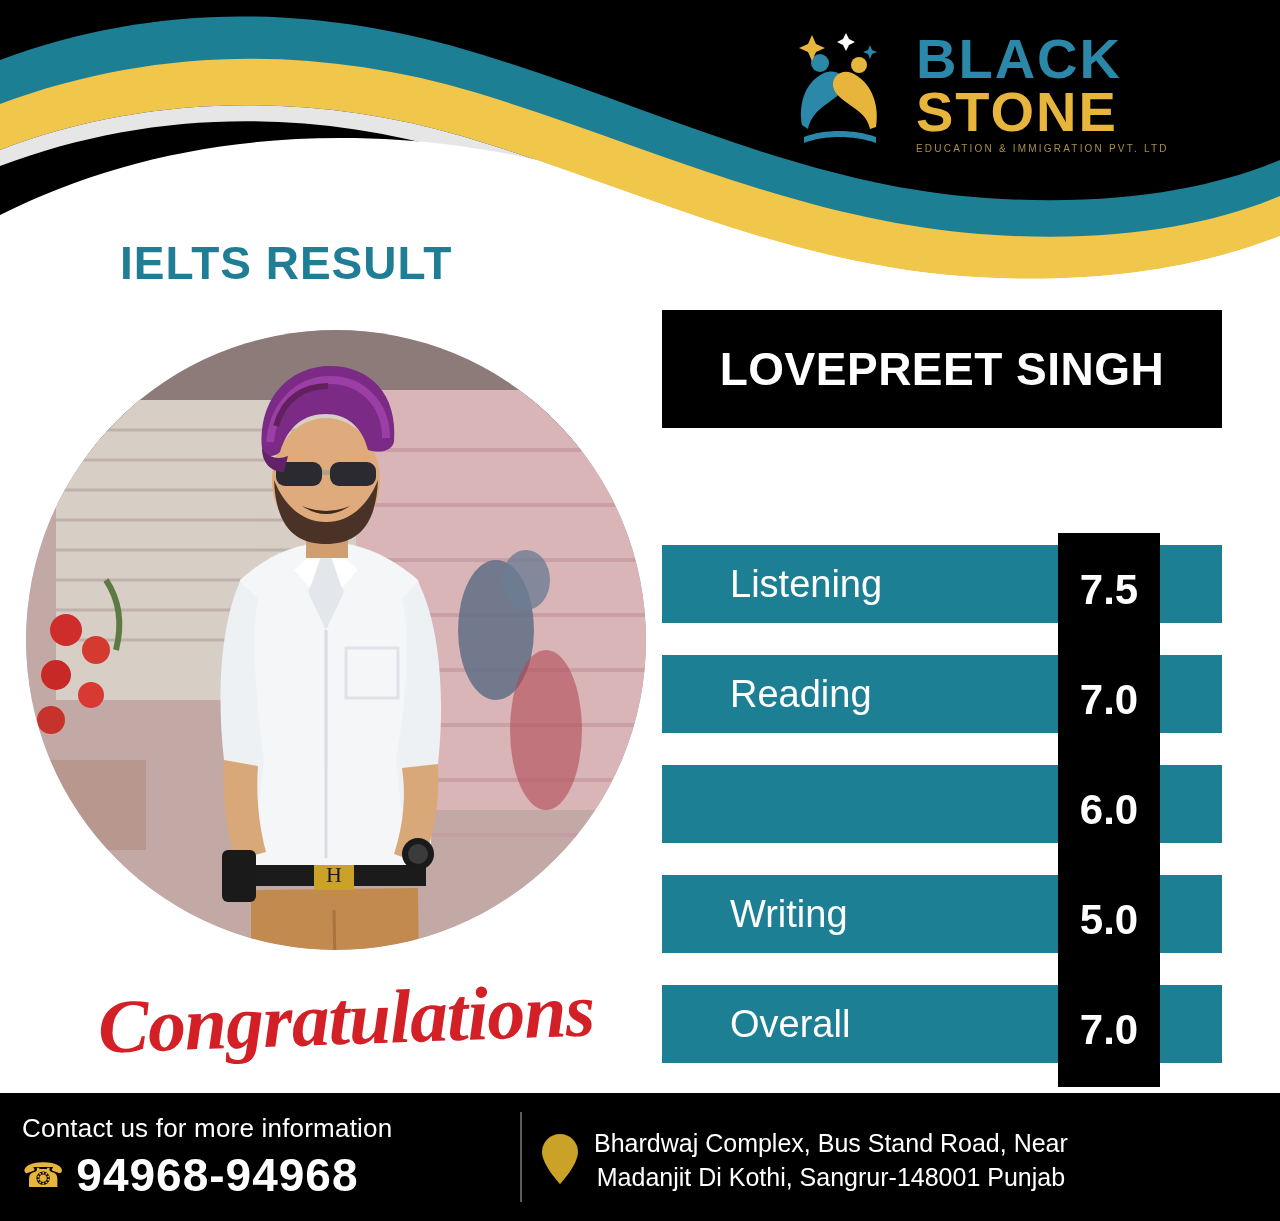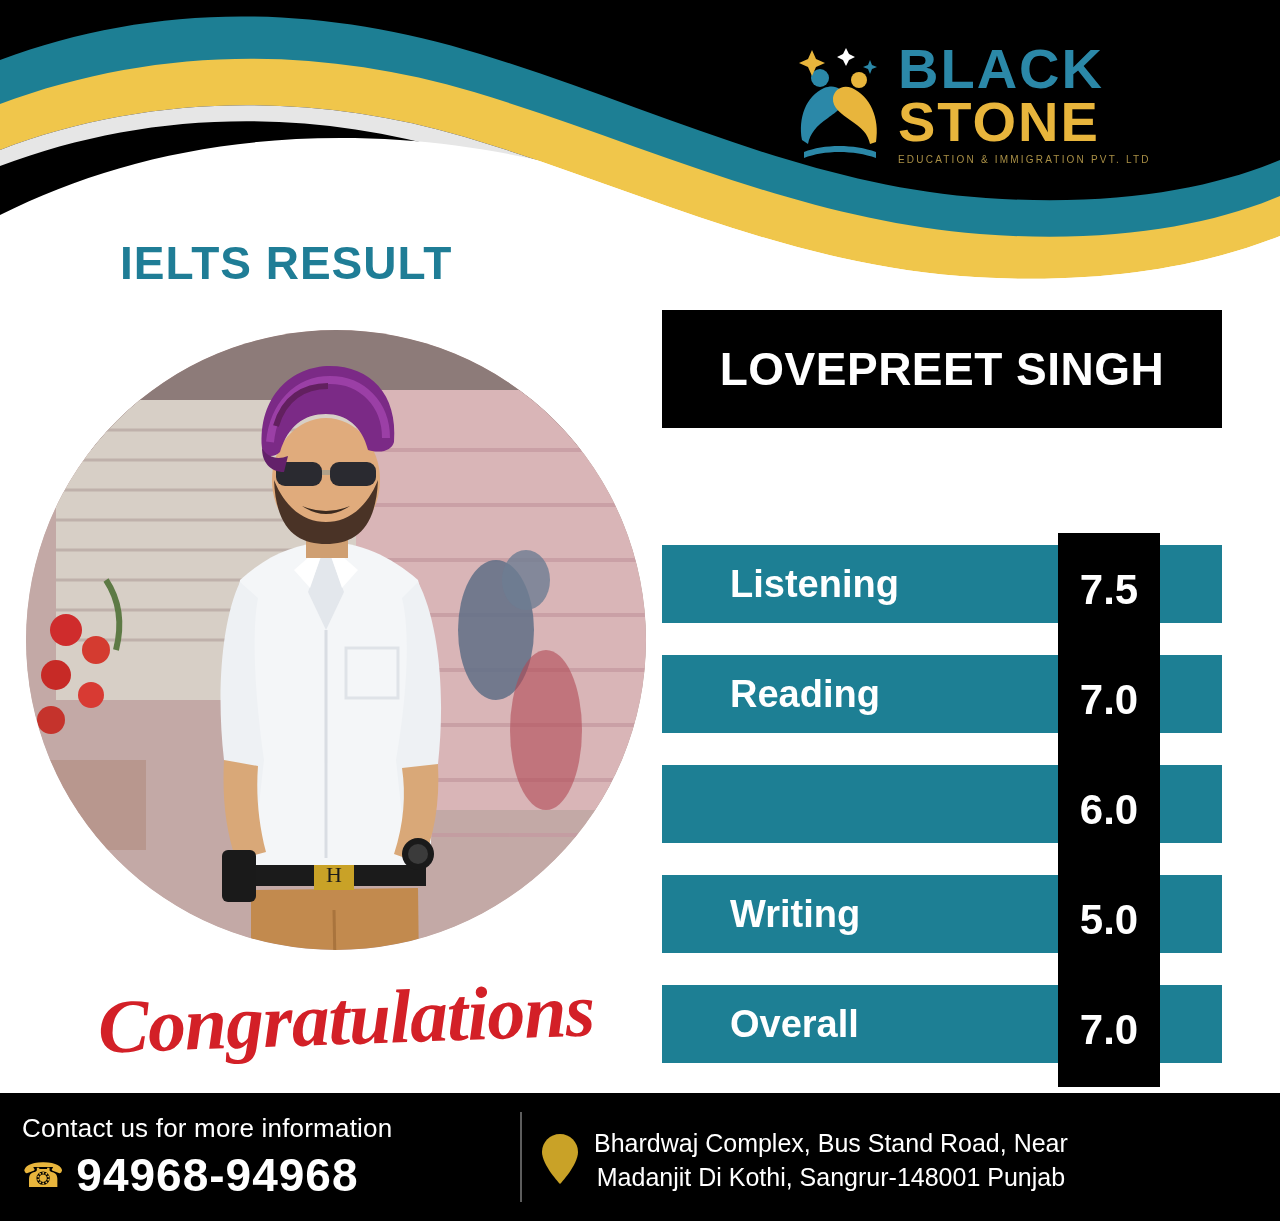--- a/index.html
+++ b/index.html
@@ -24,26 +24,26 @@
     left: 0; top: 0;
     width: 1280px;
     height: 300px;
     overflow: hidden;
   }
   .header svg { display: block; }
 
   .logo {
     position: absolute;
     right: 96px;
-    top: 14px;
+    top: 29px;
     width: 400px;
     height: 150px;
     display: flex;
-    align-items: flex-end;
-    gap: 4px;
+    align-items: flex-start;
+    gap: 22px;
   }
   .logo-mark {
     width: 110px;
     height: 120px;
     position: relative;
     flex: none;
   }
   .logo-text {
     display: flex;
     flex-direction: column;
@@ -144,21 +144,21 @@
     height: 78px;
     margin-bottom: 32px;
     background: #1d7f94;
     display: flex;
     align-items: center;
   }
   .score-row:last-child { margin-bottom: 0; }
   .score-label {
     color: #ffffff;
     font-size: 38px;
-    font-weight: bold;
+    font-weight: normal;
     padding-left: 68px;
   }
   .score-box {
     position: absolute;
     right: 62px;
     top: -12px;
     width: 102px;
     height: 114px;
     background: #000000;
     display: flex;

